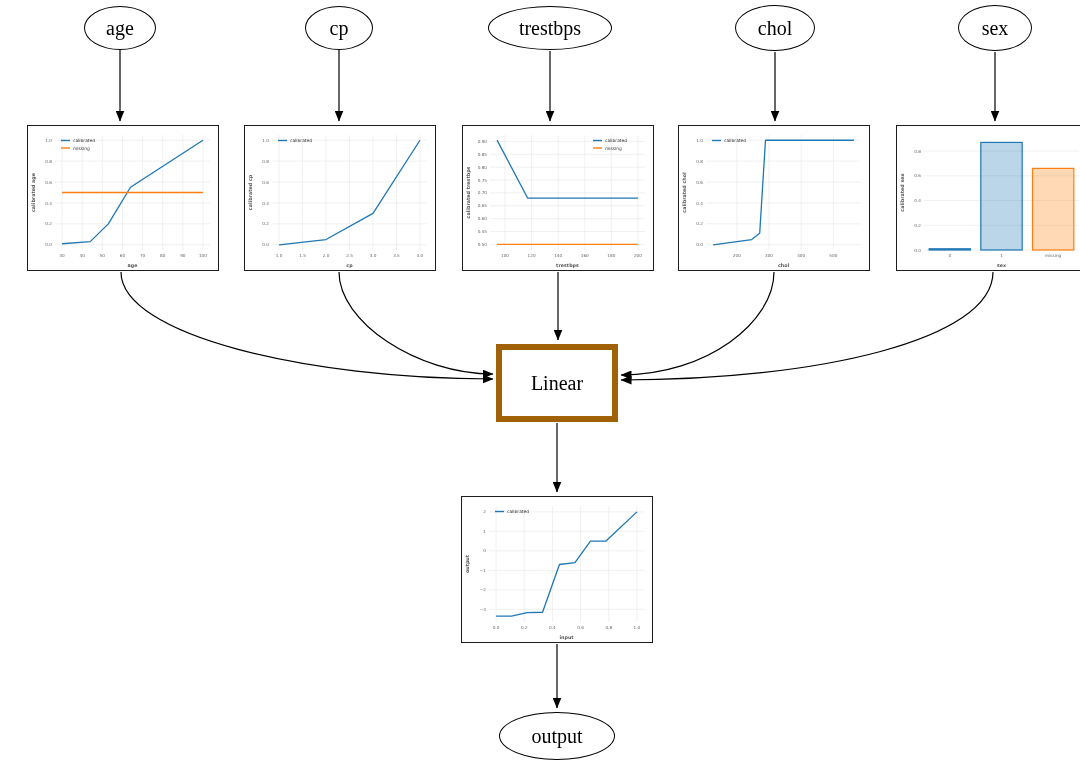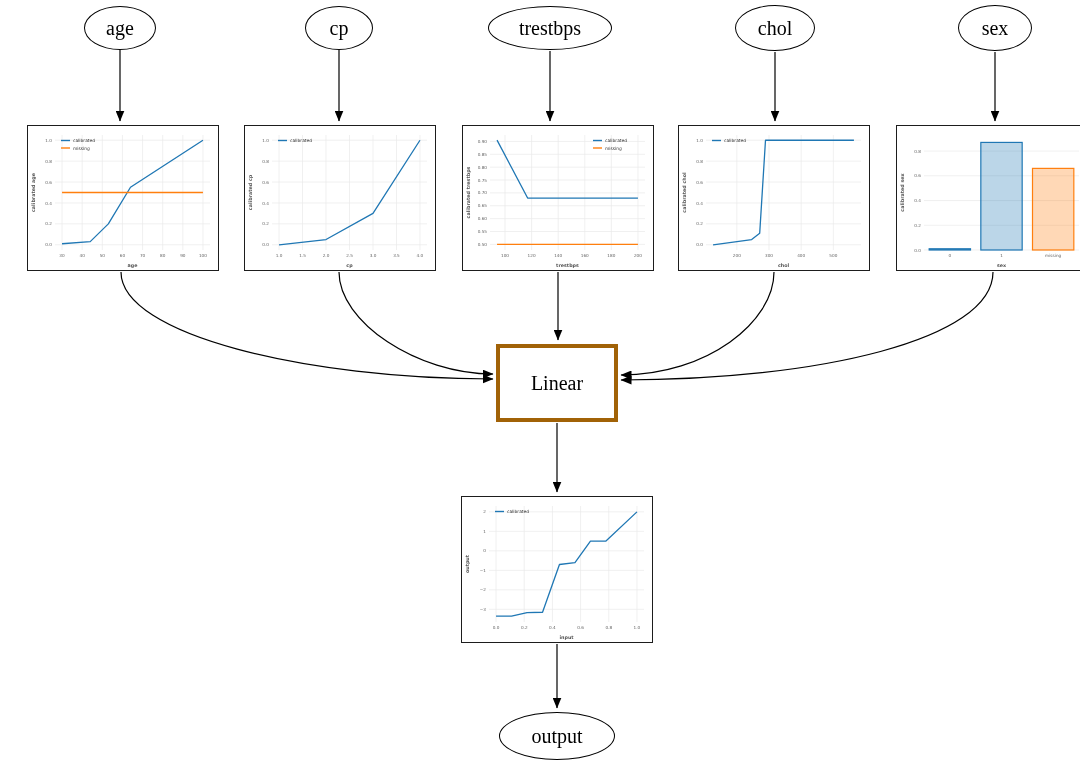--- a/index.html
+++ b/index.html
@@ -3,21 +3,21 @@
 <meta charset="utf-8">
 <style>
   html,body{margin:0;padding:0;background:#ffffff;}
   body{width:1080px;height:767px;position:relative;overflow:hidden;
        font-family:"Liberation Serif", serif;}
   .canvas{position:absolute;left:17px;top:0;width:1080px;height:767px;}
   svg.edges{position:absolute;left:0;top:0;pointer-events:none;}
   .node{position:absolute;display:flex;align-items:center;justify-content:center;
         background:#fff;border:1px solid #000;color:#000;font-size:20px;box-sizing:border-box;}
   .ellipse{border-radius:50%;}
-  .rect{border-radius:0;border:4px solid #a16207;}
+  .rect{border-radius:0;border:6px solid #a16207;}
   .plotbox{position:absolute;width:192px;height:146px;border:1px solid #1d1d1d;
            background:#fff;box-sizing:border-box;overflow:hidden;}
   .plotbox svg{display:block;}
   .plotbox svg text{font-family:"DejaVu Sans", sans-serif;}
   .tick-label{fill:#666;}
   .axis-label{fill:#555;font-weight:bold;}
   .legend-label{fill:#333;}
 </style>
 </head>
 <body>

